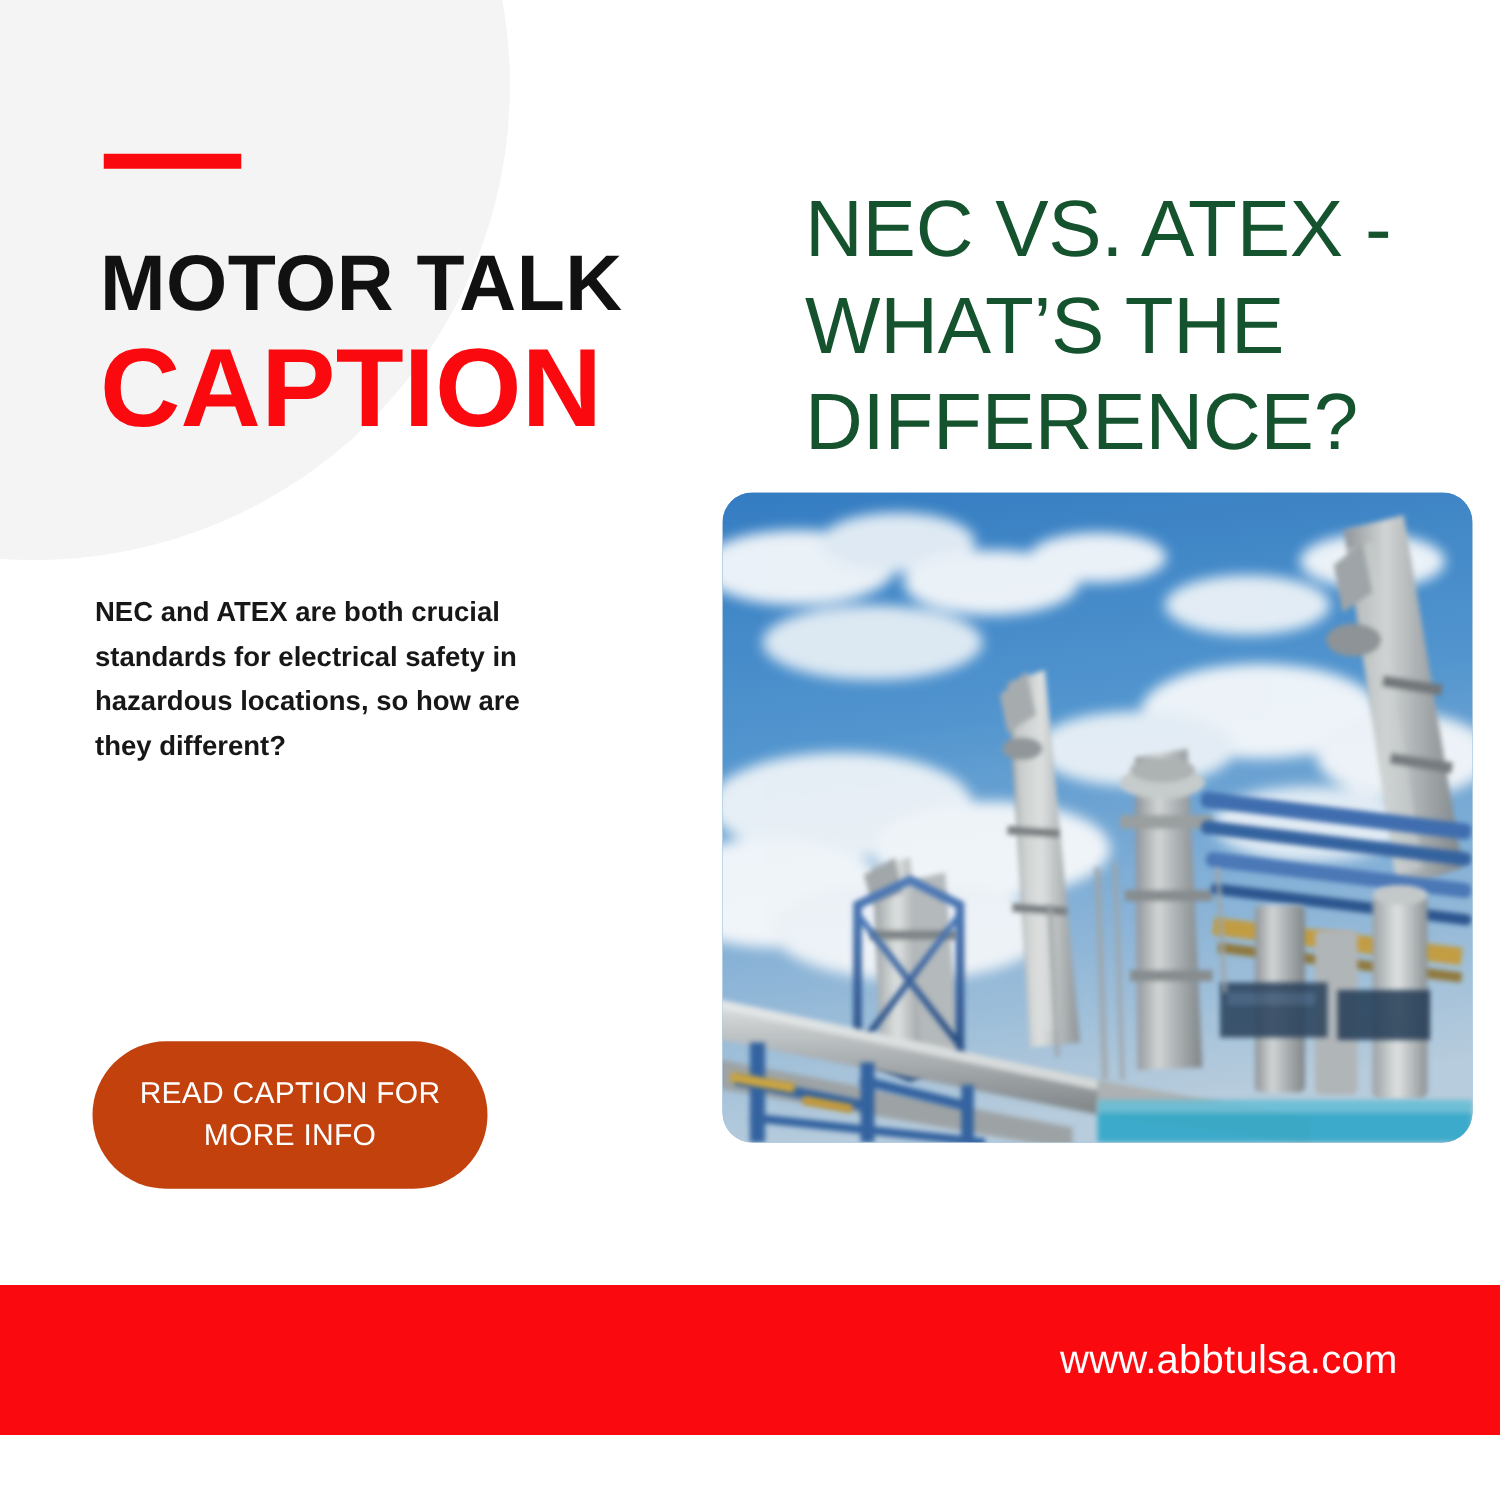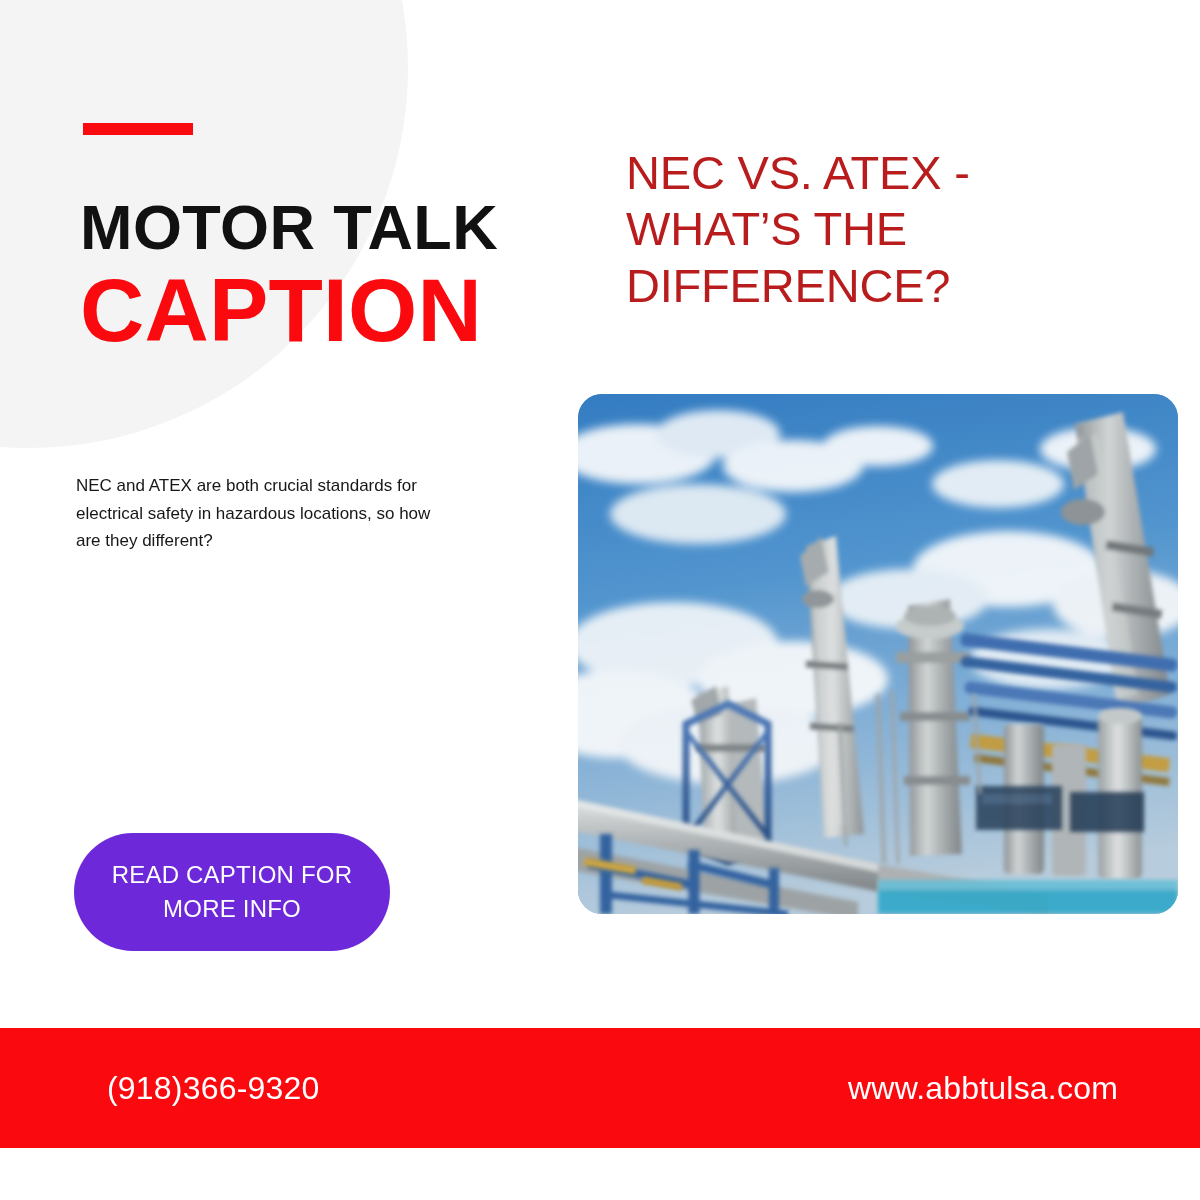--- a/index.html
+++ b/index.html
@@ -73,62 +73,62 @@
     color: #fa0a0f;
     margin-top: 6px;
     white-space: nowrap;
   }
 
   #body-copy {
     position: absolute;
     left: 76px;
     top: 472px;
     width: 372px;
-    font-size: 17px;
-    font-weight: 400;
+    font-size: 22px;
+    font-weight: 700;
     line-height: 1.62;
     color: #171717;
   }
 
   #cta-button {
     position: absolute;
     left: 74px;
     top: 833px;
     width: 316px;
     height: 118px;
-    background: #6d28d9;
+    background: #c2410c;
     border-radius: 59px;
     border: none;
     padding: 0;
     color: #ffffff;
     font-family: "Liberation Sans", sans-serif;
     font-size: 24px;
     font-weight: 400;
     line-height: 1.42;
     letter-spacing: 0.2px;
     text-align: center;
     display: flex;
     align-items: center;
     justify-content: center;
     cursor: pointer;
   }
   #cta-button .cta-text { display: block; width: 250px; }
 
   
   #headline {
     position: absolute;
-    left: 626px;
+    left: 644px;
     top: 145px;
     width: 490px;
     z-index: 2;
-    font-size: 47px;
+    font-size: 64px;
     font-weight: 400;
     line-height: 1.2;
     letter-spacing: -0.2px;
-    color: #b91c1c;
+    color: #14532d;
   }
 
   
   #photo-panel {
     position: absolute;
     left: 578px;
     top: 394px;
     width: 600px;
     height: 520px;
     border-radius: 24px;
@@ -356,17 +356,16 @@
         <path d="M314 296 L320 470" stroke-width="4"></path>
         <path d="M396 300 L402 400" stroke-width="4"></path>
         <path d="M262 330 L268 452" stroke-width="4"></path>
       </g>
 
       <rect width="600" height="520" fill="#9bb4cc" opacity="0.05"></rect>
     </svg>
   </div>
 
   <div id="footer-bar">
-    <span id="footer-phone">(918)366-9320</span>
     <span id="footer-website">www.abbtulsa.com</span>
   </div>
 
 </div>
 
 </body></html>

